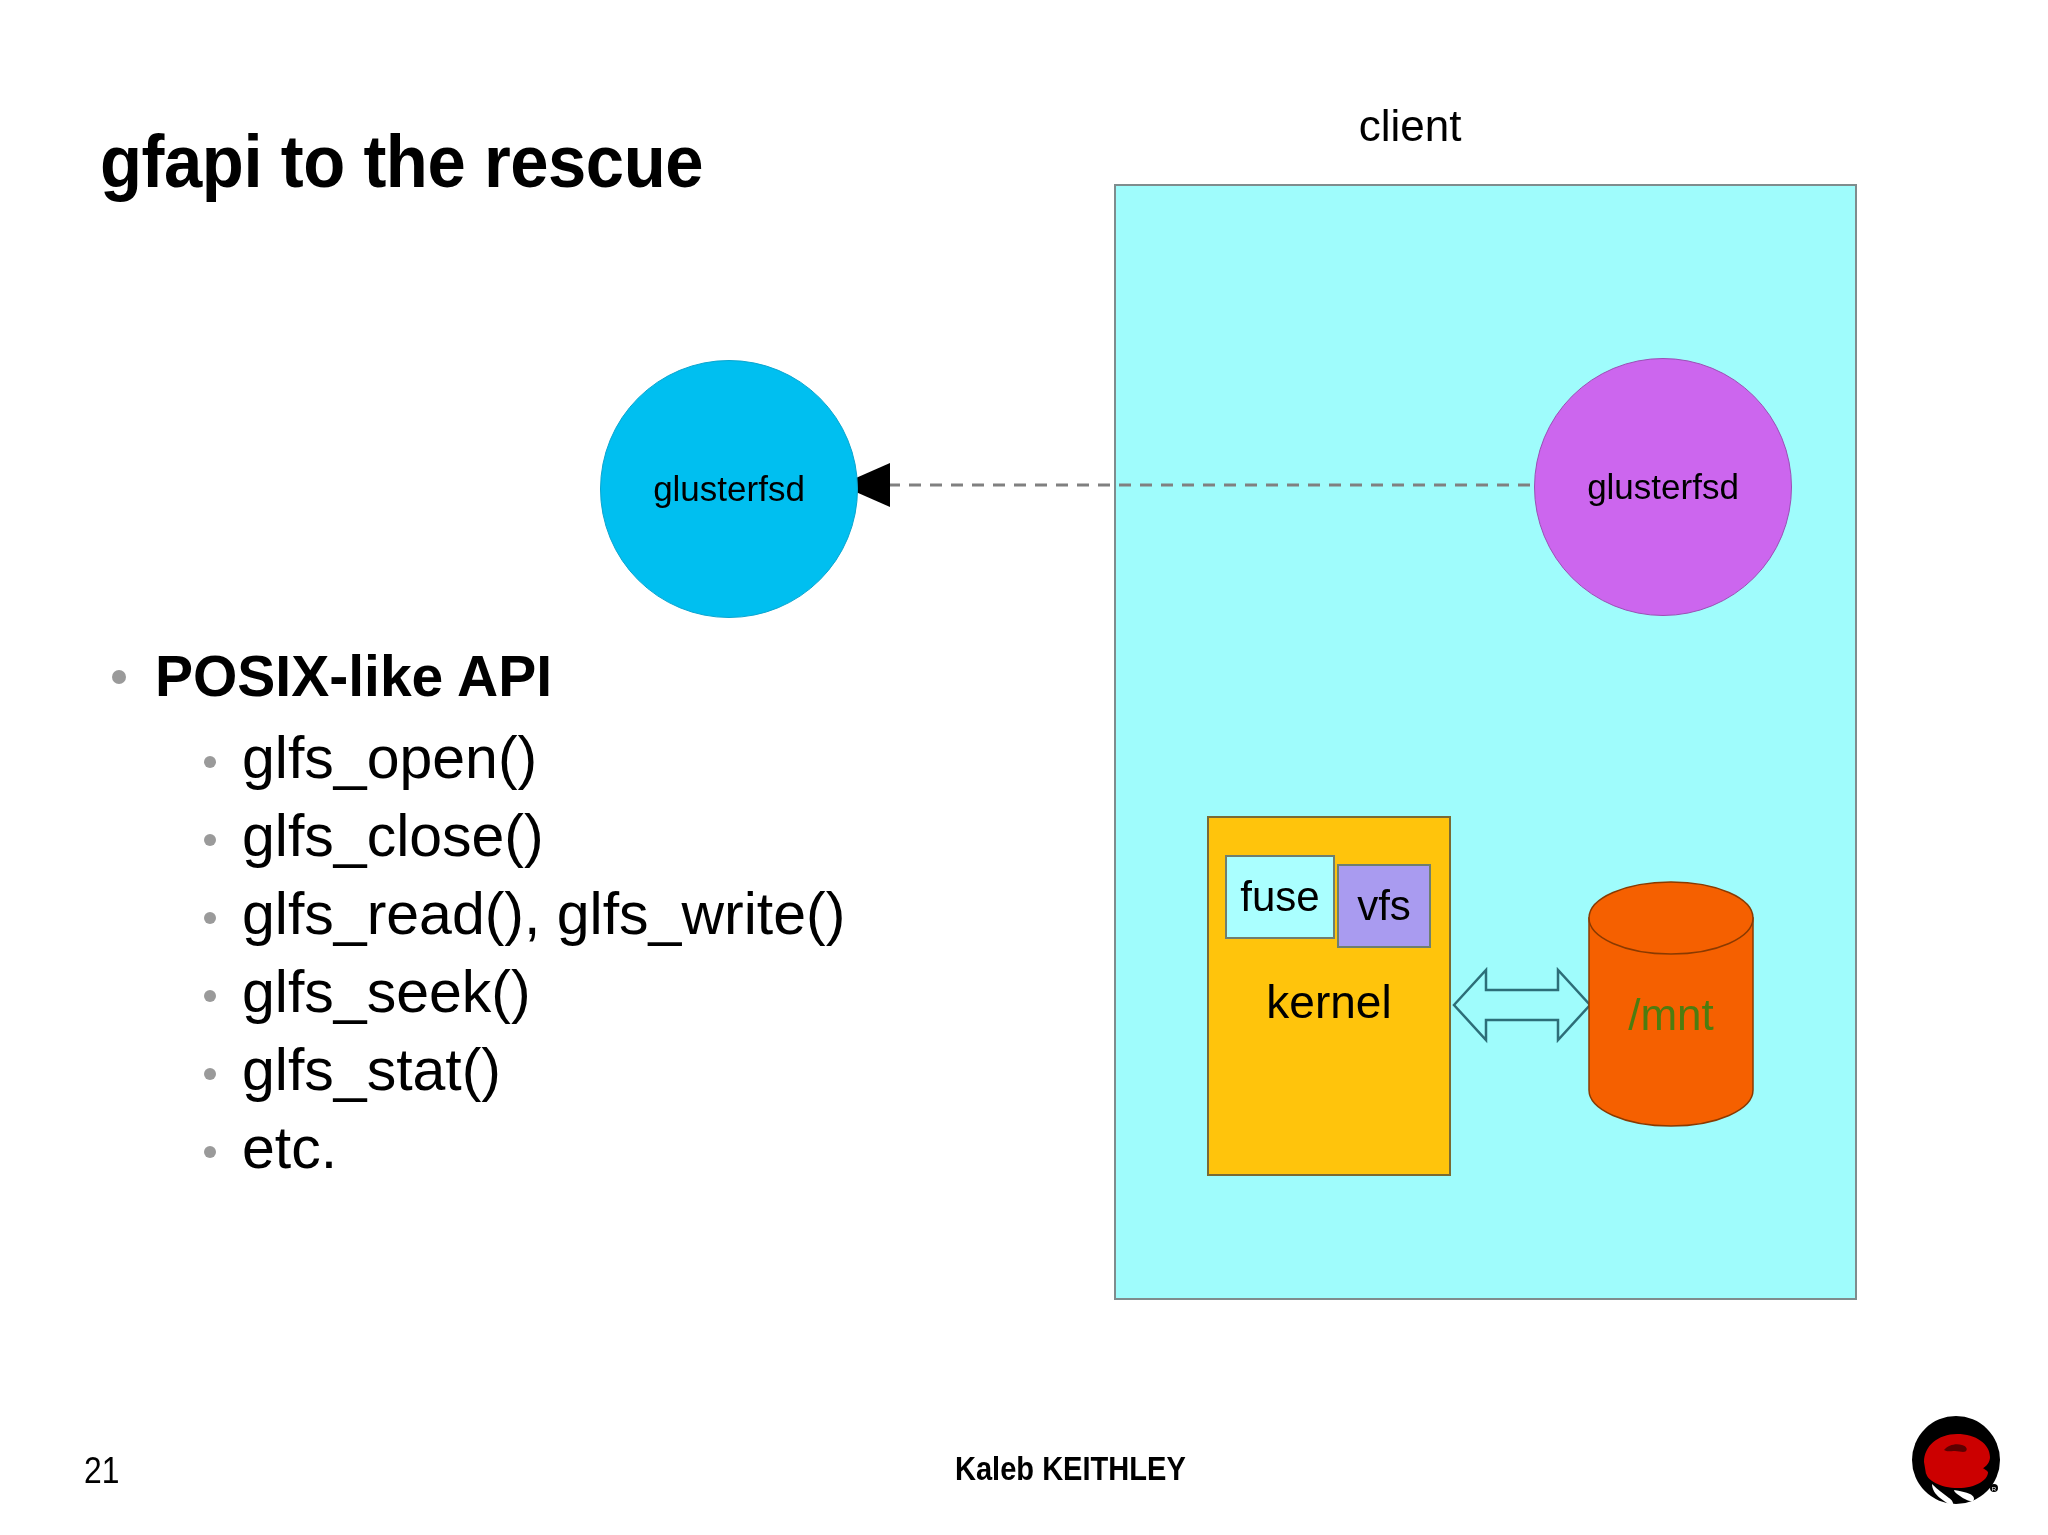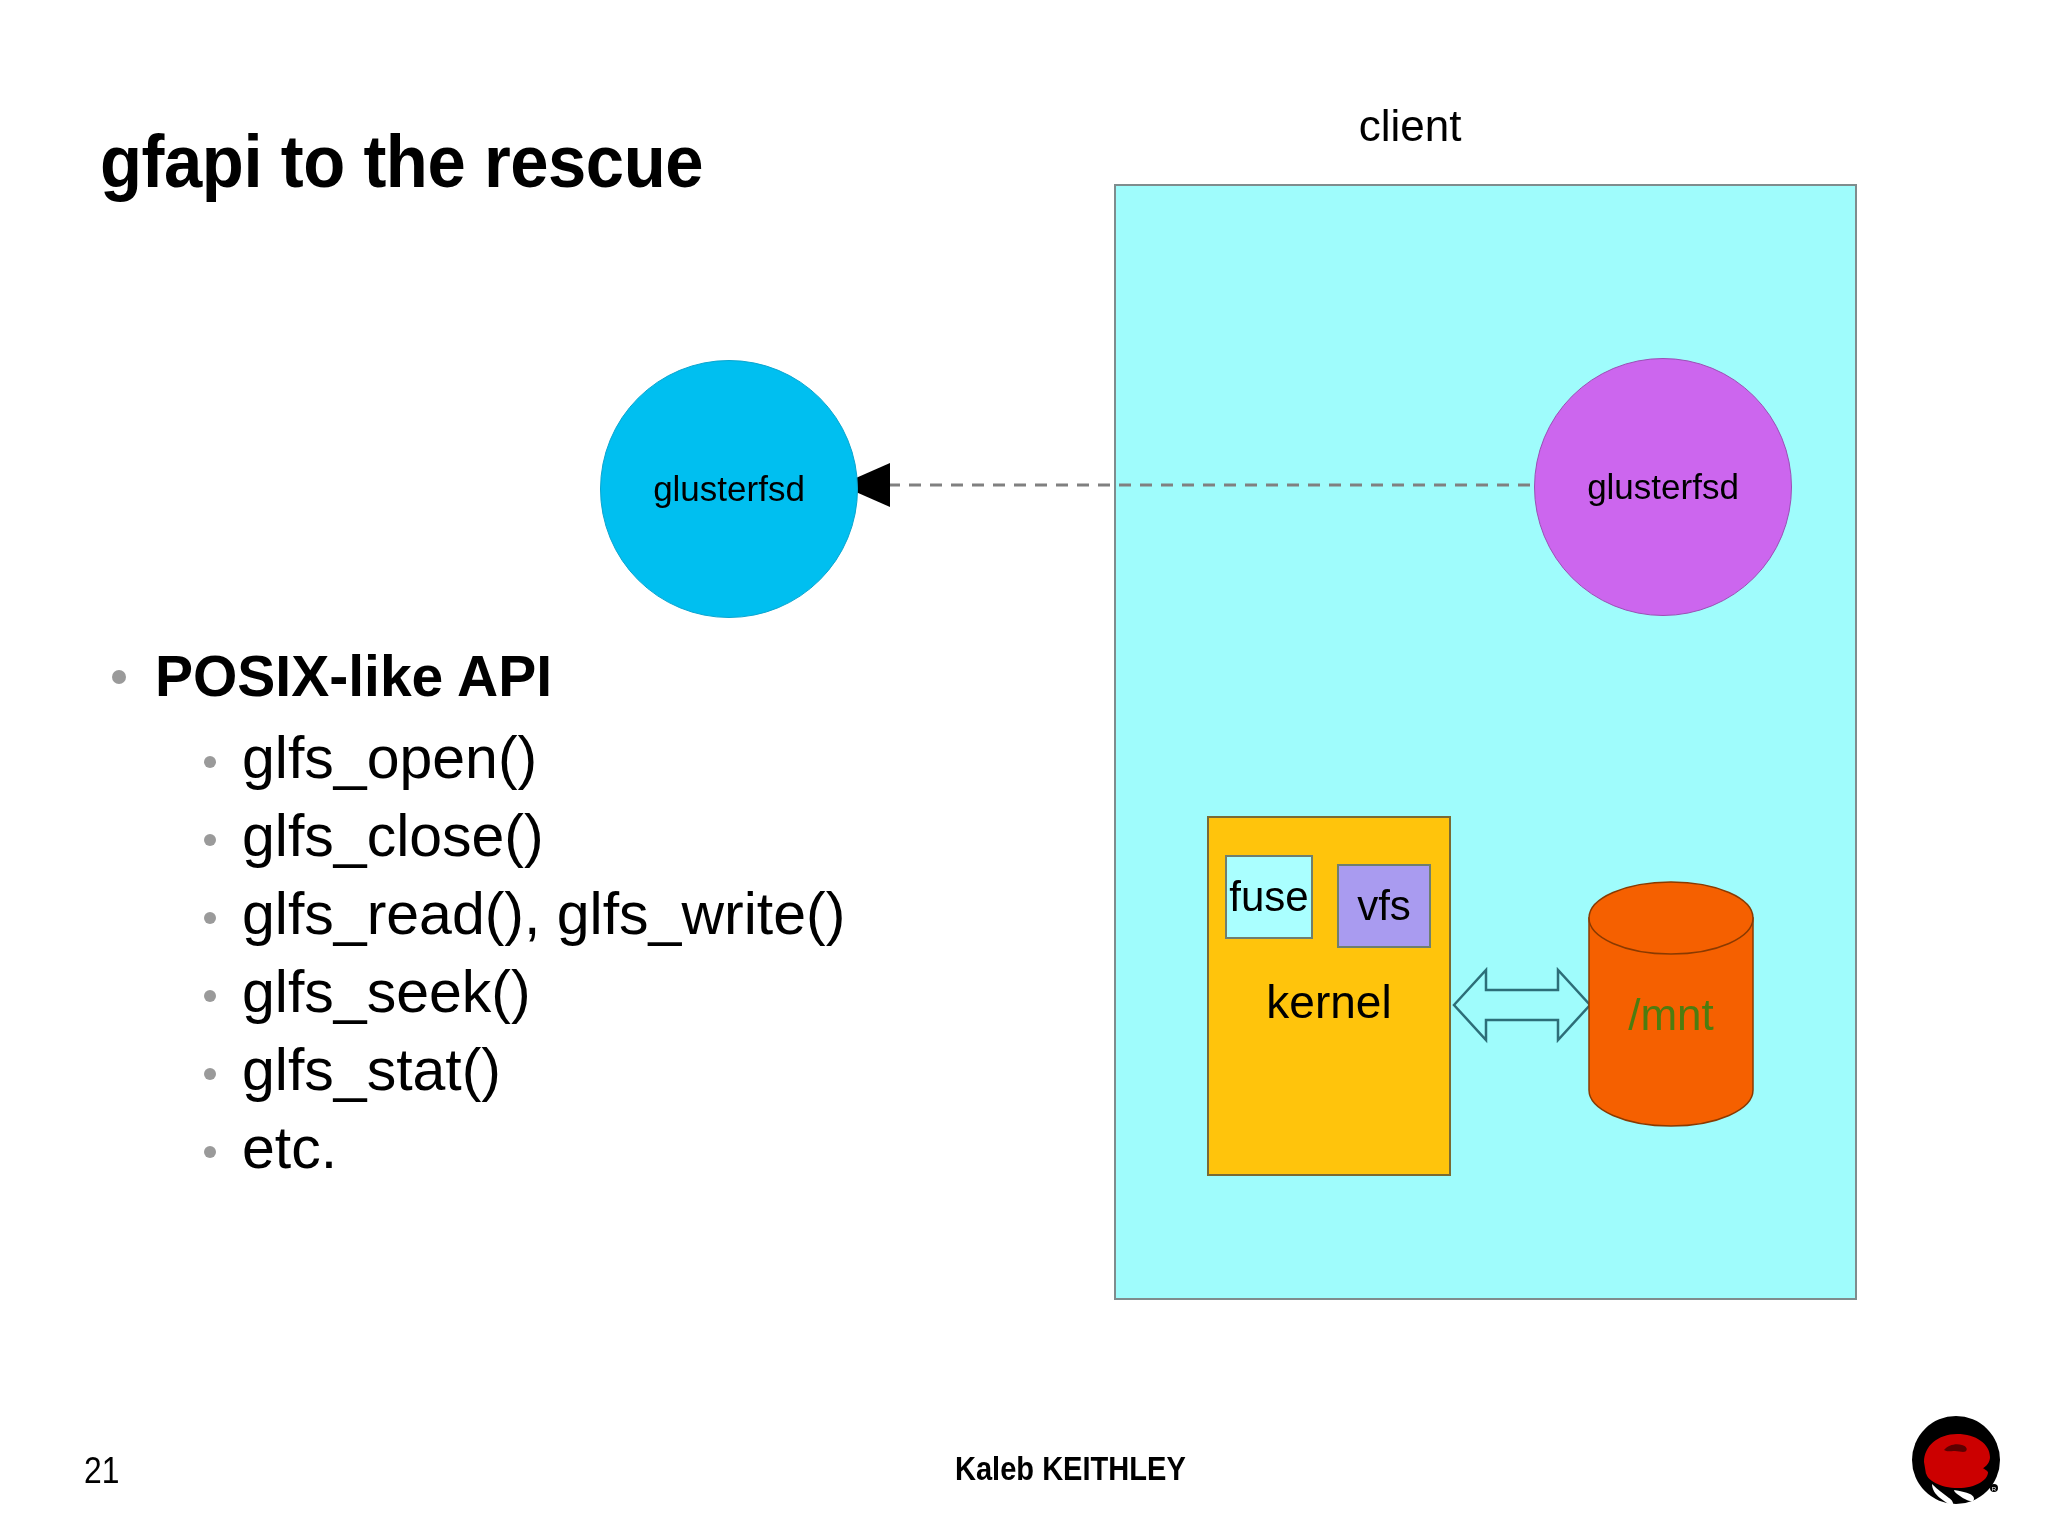--- a/index.html
+++ b/index.html
@@ -156,21 +156,21 @@
     width: 244px;
     height: 360px;
     background: #FFC40C;
     border: 2px solid #7a6a33;
     box-sizing: border-box;
   }
   #fuse-box {
     position: absolute;
     left: 1225px;
     top: 855px;
-    width: 88px;
+    width: 110px;
     height: 84px;
     background: #AAFFFF;
     border: 2px solid #6f7f6f;
     box-sizing: border-box;
     display: flex;
     align-items: center;
     justify-content: center;
     font-size: 42px;
   }
   #vfs-box {

